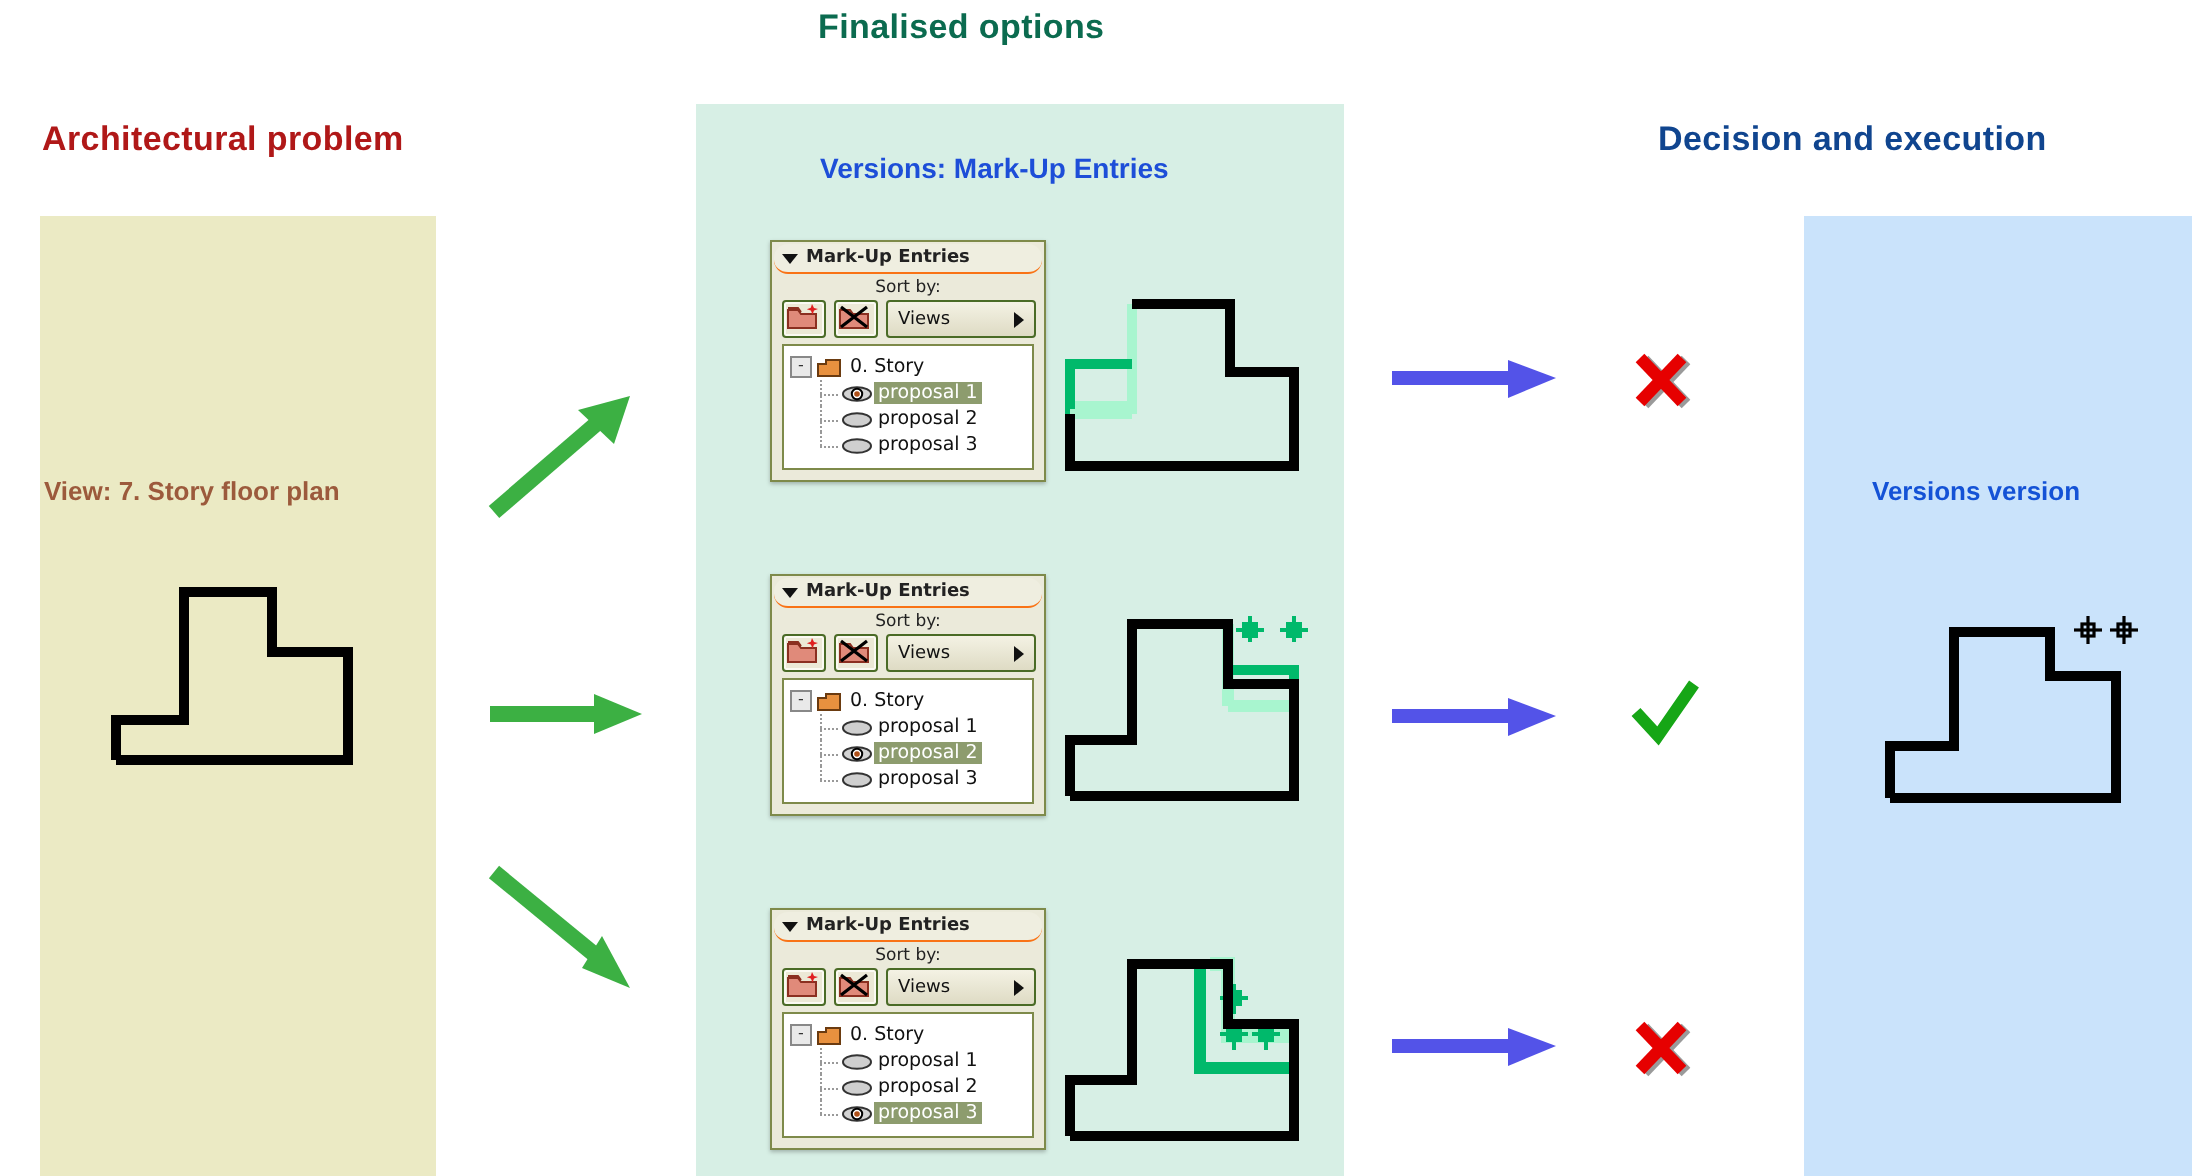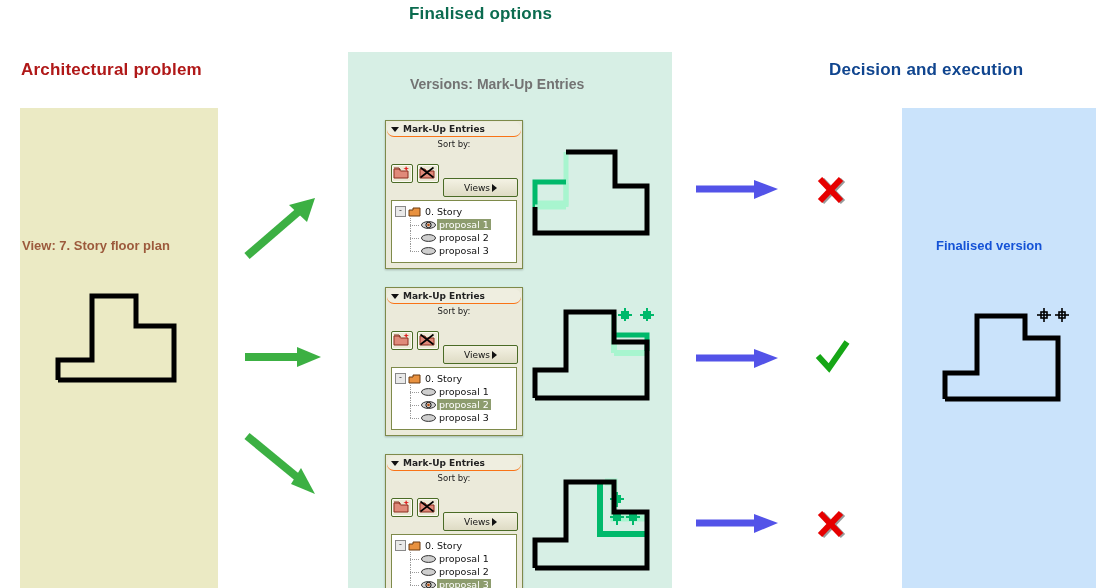--- a/index.html
+++ b/index.html
@@ -18,21 +18,21 @@
   #title-resolution{left:409px;top:4px;color:#0b6b4f;font-size:17px;}
   #title-decision{left:829px;top:60px;color:#10458f;}
 
   
   #panel-problem{left:20px;top:108px;width:198px;height:480px;background:#ebeac4;}
   #panel-resolution{left:348px;top:52px;width:324px;height:536px;background:#d7efe5;}
   #panel-decision{left:902px;top:108px;width:194px;height:480px;background:#cae3fb;}
 
   .panel-label{font-size:13px;font-weight:bold;white-space:nowrap;}
   #label-view{left:22px;top:238px;color:#9c5a3c;}
-  #label-versions{left:410px;top:76px;color:#737373;font-size:14px;}
+  #label-versions{left:410px;top:76px;color:#1d4ed8;font-size:14px;}
   #label-final{left:936px;top:238px;color:#1452d6;}
 
   
   .palette{
     width:136px;background:#ebeada;border:1px solid #7e8a4a;
     box-shadow:0 1px 2px rgba(0,0,0,.25);
     font-family:"DejaVu Sans","Liberation Sans",sans-serif;
   }
   .pal-head{
     height:14px;line-height:14px;background:#efeee0;
@@ -45,21 +45,21 @@
   .pal-toolbar{display:flex;align-items:center;gap:4px;padding:0 4px 3px 5px;}
   .tbtn{
     width:20px;height:17px;border:1px solid #4a6b26;background:#ece9d6;
     border-radius:2px;position:relative;flex:none;
     box-shadow:inset 0 0 0 1px #fbfaf2;
   }
   .combo{
     flex:1;height:17px;border:1px solid #4a6b26;border-radius:2px;
     background:linear-gradient(#f4f2e4,#dedbc4);
     font-size:9px;color:#111;display:flex;align-items:center;
-    padding:0 20px;justify-content:space-between;margin-top:28px;
+    padding:0 5px;justify-content:space-between;
   }
   .combo .carat{width:0;height:0;border-top:4px solid transparent;border-bottom:4px solid transparent;border-left:5px solid #111;}
 
   .tree{
     margin:0 5px 5px 5px;background:#ffffff;border:1px solid #7e8a4a;
     padding:4px 3px 5px 3px;font-size:9.5px;color:#111;
   }
   .tnode{display:flex;align-items:center;gap:2px;height:13px;}
   .expander{
     width:9px;height:9px;border:1px solid #888;background:#e9e9e9;
@@ -87,21 +87,21 @@
 <div class="abs col-title" id="title-problem">Architectural problem</div>
 <div class="abs col-title" id="title-resolution">Finalised options</div>
 <div class="abs col-title" id="title-decision">Decision and execution</div>
 
 <div class="abs" id="panel-problem"></div>
 <div class="abs" id="panel-resolution"></div>
 <div class="abs" id="panel-decision"></div>
 
 <div class="abs panel-label" id="label-view">View: 7. Story floor plan</div>
 <div class="abs panel-label" id="label-versions">Versions: Mark-Up Entries</div>
-<div class="abs panel-label" id="label-final">Finalised version</div>
+<div class="abs panel-label" id="label-final">Versions version</div>
 
 <svg class="abs" style="left:50px;top:288px;" width="132" height="100">
   <polyline points="8,92 8,72 42,72 42,8 86,8 86,38 124,38 124,92 8,92" fill="none" stroke="#000000" stroke-width="5"></polyline>
 </svg>
 
 <svg class="abs garrow" style="left:243px;top:196px;" width="76" height="64">
   <line x1="4" y1="60" x2="62" y2="10" stroke="#3cb043" stroke-width="8"></line>
   <polygon points="72,2 46,9 64,26" fill="#3cb043"></polygon>
 </svg>
 <svg class="abs garrow" style="left:243px;top:344px;" width="82" height="26">

